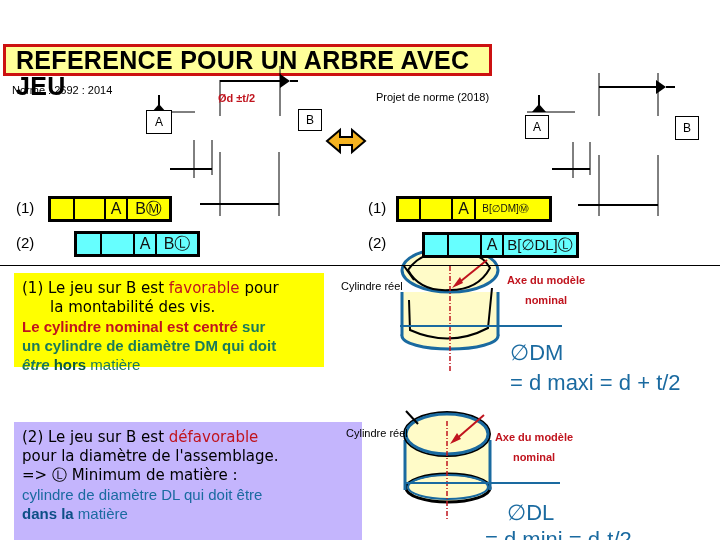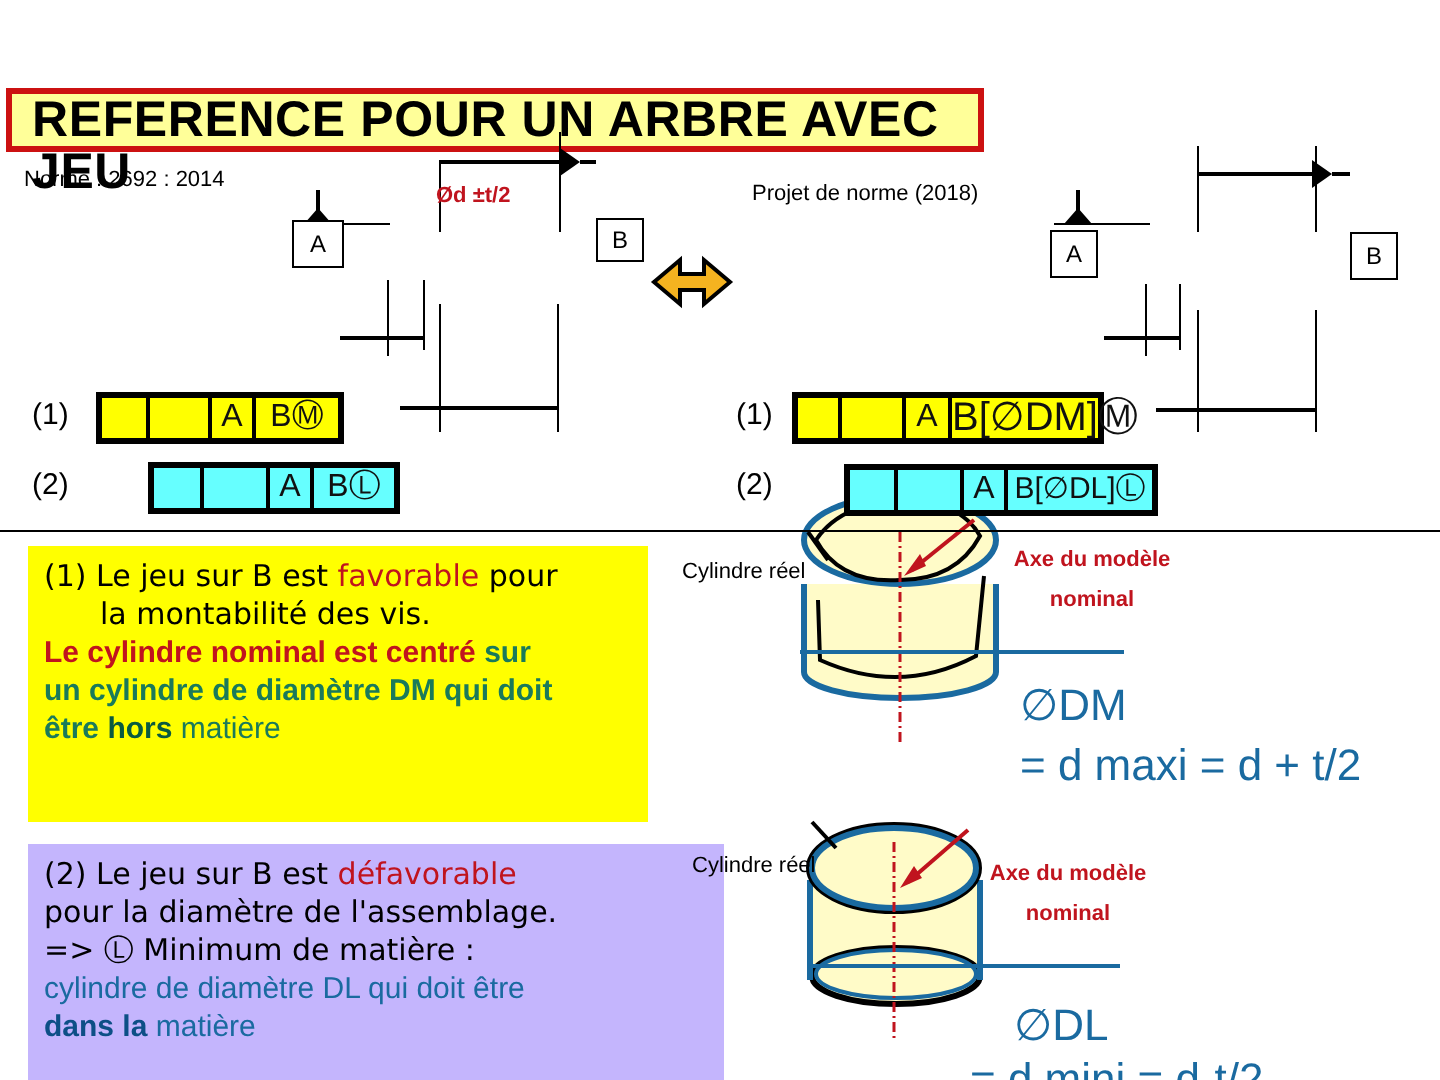--- a/index.html
+++ b/index.html
@@ -10,21 +10,21 @@
   .red{color:#c0141e;}
   .datum{border:1px solid #000;background:#fff;font-size:12px;text-align:center;box-sizing:border-box;}
   .fcf{display:flex;border:3px solid #000;box-sizing:border-box;height:26px;}
   .fcf div{border-right:2px solid #000;height:100%;box-sizing:border-box;font-size:16px;line-height:20px;text-align:center;color:#111;}
   .fcf div:last-child{border-right:none;}
   .yellow{background:#ffff00;}
   .cyan{background:#66ffff;}
   .num{font-size:15px;}
   .hr{left:0;width:720px;height:1px;background:#000;}
   .panel{box-sizing:border-box;padding:6px 8px;}
-  .p1{left:14px;top:233px;width:310px;height:138px;background:#ffff00;}
+  .p1{left:14px;top:233px;width:310px;height:94px;background:#ffff00;}
   .p2{left:14px;top:382px;width:348px;height:141px;background:#c4b5fd;}
   .ptxt{font-family:"DejaVu Sans",sans-serif;font-size:15px;line-height:19px;}
   .psub{font-family:"Liberation Sans",sans-serif;font-size:15px;line-height:19px;}
   .green{color:#1a7a5a;}
   .blue{color:#1a6aa0;}
   .darkred{color:#c0141e;font-weight:bold;}
   .formula{color:#1a6aa0;font-size:22px;}
   svg{position:absolute;left:0;top:0;}
 </style>
 </head>
@@ -125,38 +125,38 @@
   <div style="width:33px;"></div>
   <div style="width:22px;">A</div>
   <div style="width:40px;">BⓁ</div>
 </div>
 
 <div class="abs num" style="left:368px;top:159px;">(1)</div>
 <div class="abs fcf yellow" style="left:396px;top:156px;width:156px;">
   <div style="width:22px;"></div>
   <div style="width:32px;"></div>
   <div style="width:23px;">A</div>
-  <div style="width:59px;font-size:20px;">B[∅DM]Ⓜ</div>
+  <div style="width:59px;font-size:10px;">B[∅DM]Ⓜ</div>
 </div>
 <div class="abs num" style="left:368px;top:194px;">(2)</div>
 <div class="abs fcf cyan" style="left:422px;top:192px;width:157px;">
   <div style="width:24px;"></div>
   <div style="width:33px;"></div>
   <div style="width:22px;">A</div>
   <div style="width:72px;font-size:15px;">B[∅DL]Ⓛ</div>
 </div>
 
 <div class="abs hr" style="top:225px;"></div>
 
 <div class="abs panel p1">
   <div class="ptxt"><span>(1) Le jeu sur B est </span><span class="red">favorable</span><span> pour</span></div>
   <div class="ptxt" style="padding-left:28px;">la montabilité des vis.</div>
   <div class="psub"><span class="darkred">Le cylindre nominal est centré</span><span class="green" style="font-weight:bold;"> sur</span></div>
   <div class="psub green" style="font-weight:bold;">un cylindre de diamètre DM qui doit</div>
-  <div class="psub green"><span style="font-weight:bold;">être </span><b style="color:#0a5a40;">hors</b><span> matière</span></div>
+  <div class="psub green"><span style="font-weight:bold;font-style:italic;">être </span><b style="color:#0a5a40;">hors</b><span> matière</span></div>
 </div>
 
 <div class="abs panel p2">
   <div class="ptxt"><span>(2) Le jeu sur B est </span><span class="red">défavorable</span></div>
   <div class="ptxt">pour la diamètre de l'assemblage.</div>
   <div class="ptxt">=&gt; Ⓛ Minimum de matière :</div>
   <div class="psub blue">cylindre de diamètre DL qui doit être</div>
   <div class="psub blue"><b style="color:#0d4f86;">dans la</b><span> matière</span></div>
 </div>
 

